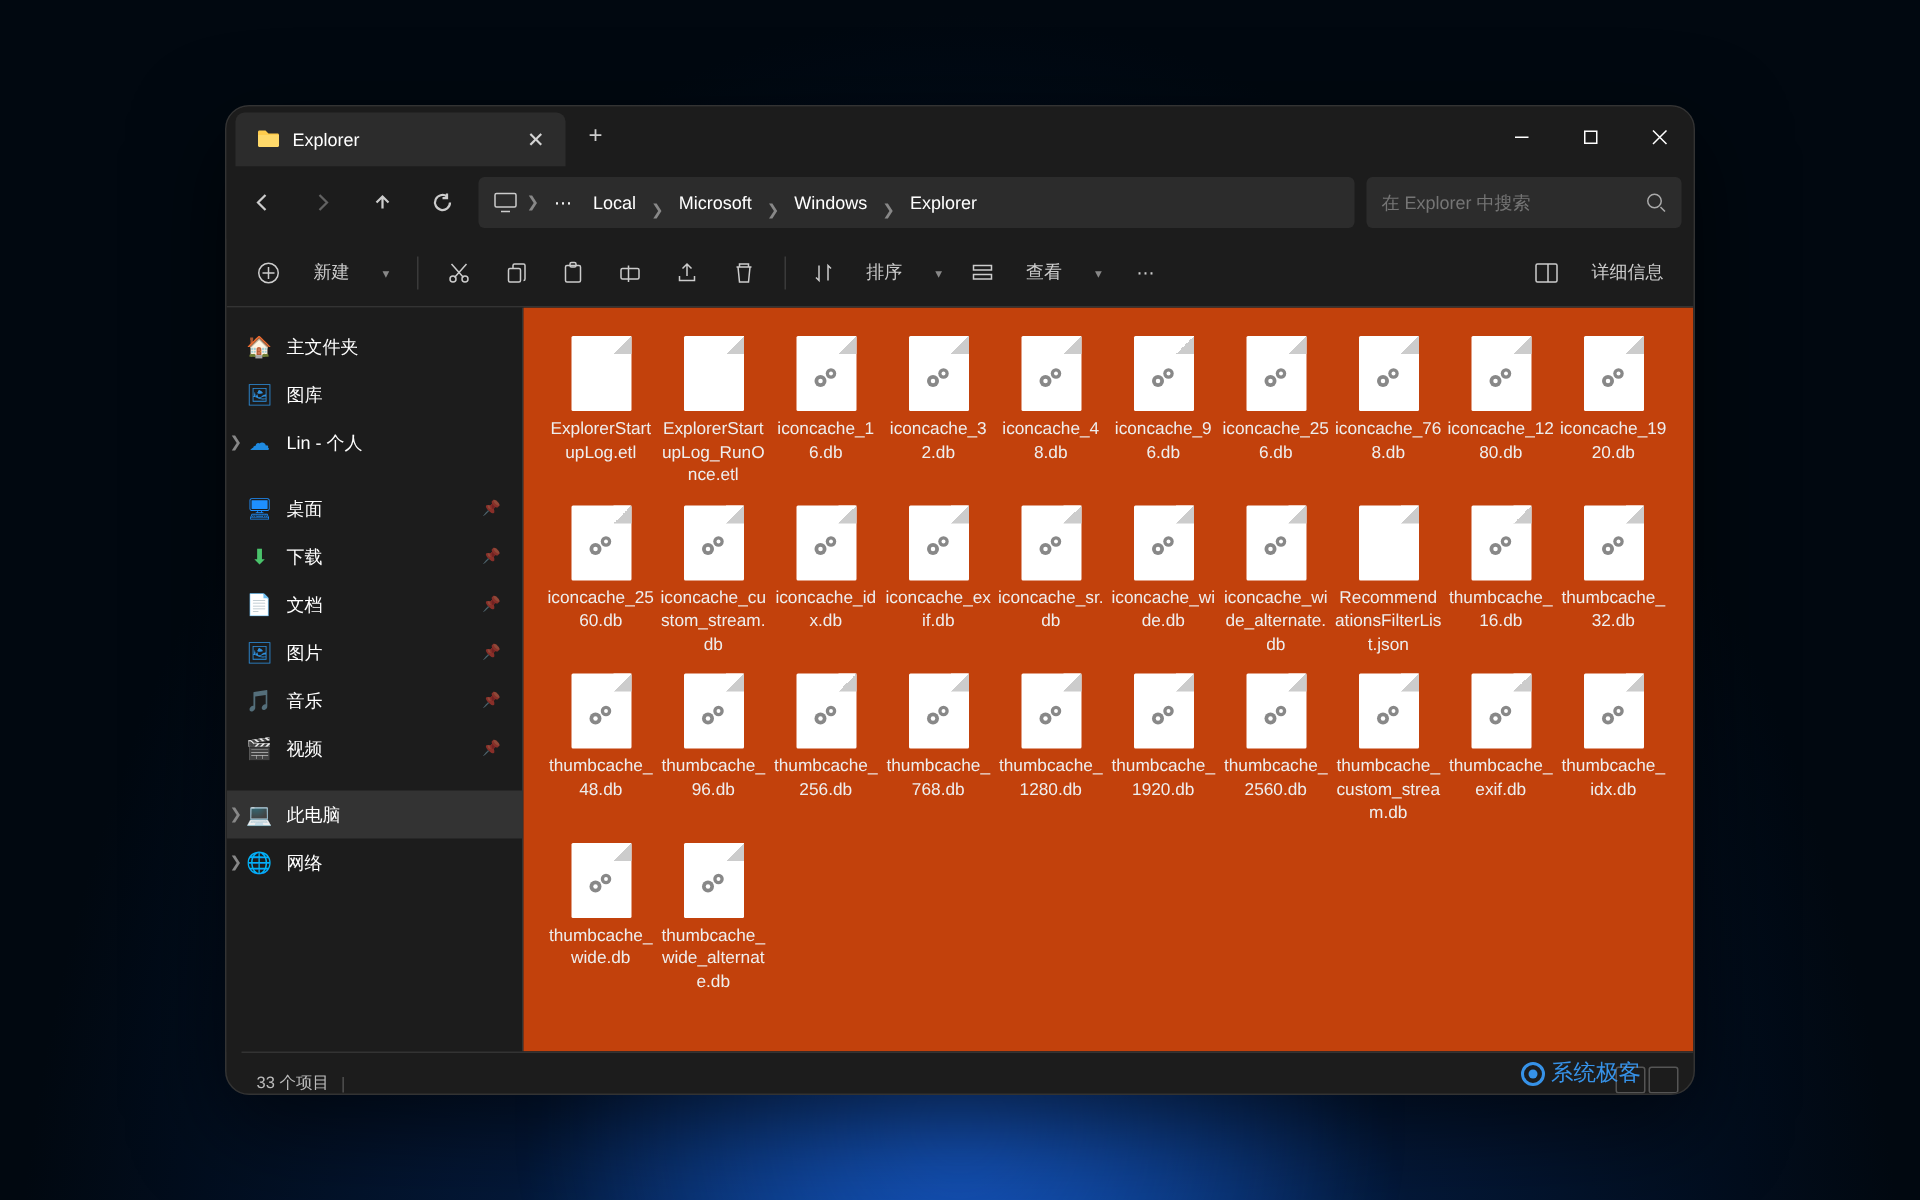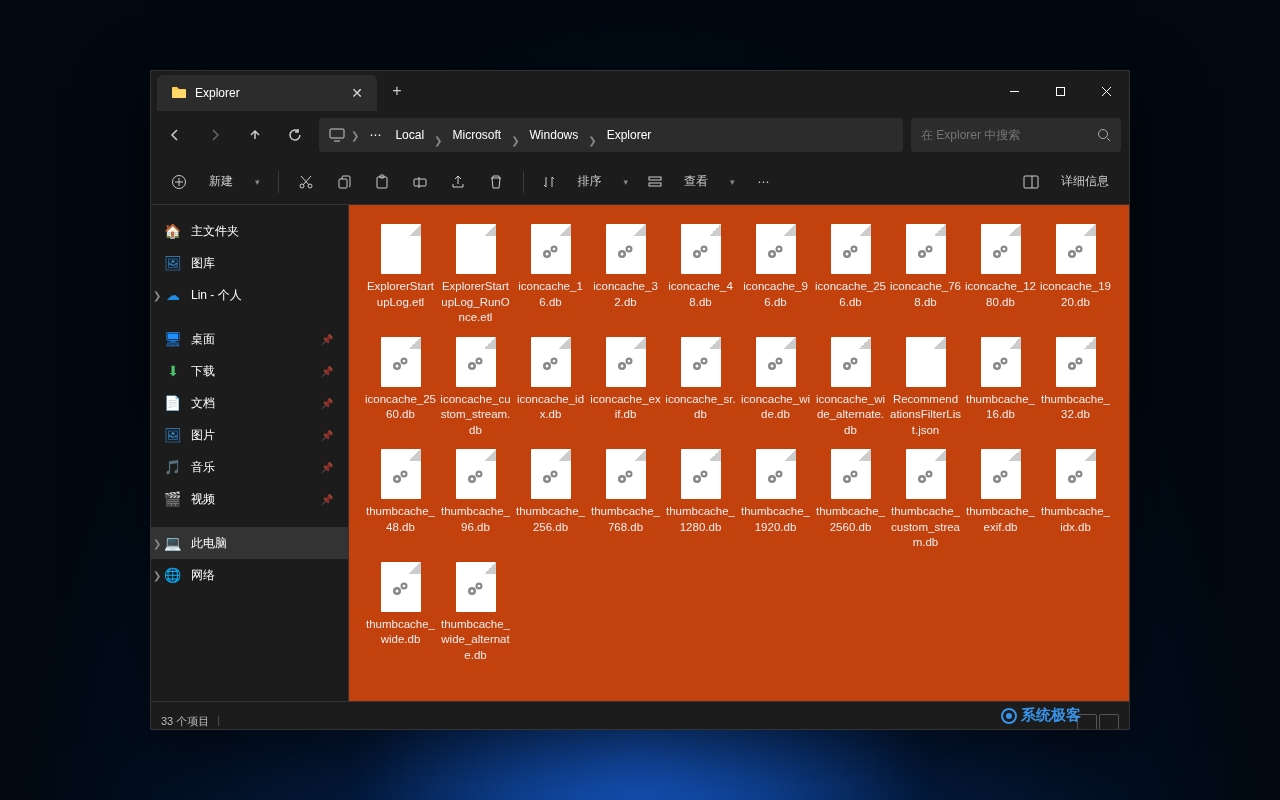--- a/index.html
+++ b/index.html
@@ -15,21 +15,21 @@
   position: absolute; bottom: -200px; left: 50%; transform: translateX(-50%);
   width: 600px; height: 500px;
   background: radial-gradient(circle, rgba(30,100,220,0.6) 0%, transparent 70%);
   filter: blur(20px);
 }
 .window {
   position: relative;
   width: 980px; height: 660px;
   background: #1c1c1c;
   border: 1px solid #333;
-  border-radius: 0;
+  border-radius: 16px;
   display: flex; flex-direction: column;
   overflow: hidden;
   box-shadow: 0 20px 60px rgba(0,0,0,0.6);
 }
 .titlebar {
   height: 40px; display: flex; align-items: center;
   background: #1c1c1c;
 }
 .tab {
   display: flex; align-items: center; gap: 8px;
@@ -102,25 +102,25 @@
 .gear-overlay {
   position:absolute; left:50%; top:55%; transform:translate(-50%,-50%);
   width:20px; height:16px;
 }
 .file-label {
   font-size:11.5px; text-align:center; line-height:1.35;
   word-break:break-all; max-width:73px; color:#eee;
 }
 
 .statusbar {
-  height:28px; border-top:1px solid #333; display:flex; align-items:flex-start;
-  padding:12px 10px; font-size:11px; color:#bbb;
+  height:28px; border-top:1px solid #333; display:flex; align-items:flex-end;
+  padding:0 10px; font-size:11px; color:#bbb;margin-left:10px;
 }
 .statusbar .sep { margin:0 8px; color:#555; }
-.watermark { position:absolute; right:48px; bottom:4px; font-size:15px; font-weight:bold; color:#3aa0ff; display:flex; align-items:center; gap:3px; opacity:0.9; }
+.watermark { position:absolute; right:35px; bottom:4px; font-size:15px; font-weight:normal; color:#3aa0ff; display:flex; align-items:center; gap:3px; opacity:0.9; }
 .view-icons { margin-left:auto; display:flex; gap:2px; }
 .view-icons div { width:20px; height:18px; border:1px solid #555; border-radius:2px; cursor:pointer; }
 
 
 .ic-home{color:#f39c12;} .ic-gallery{color:#2e8fdd;} .ic-cloud{color:#1f8ae0;}
 .ic-desktop{color:#1e90ff;} .ic-download{color:#4ac26b;} .ic-doc{color:#bbb;}
 .ic-pic{color:#2e8fdd;} .ic-music{color:#e9692c;} .ic-video{color:#8a4fd6;}
 .ic-pc{color:#3a8dde;} .ic-net{color:#3a8dde;}
 
 svg { display:block; }

